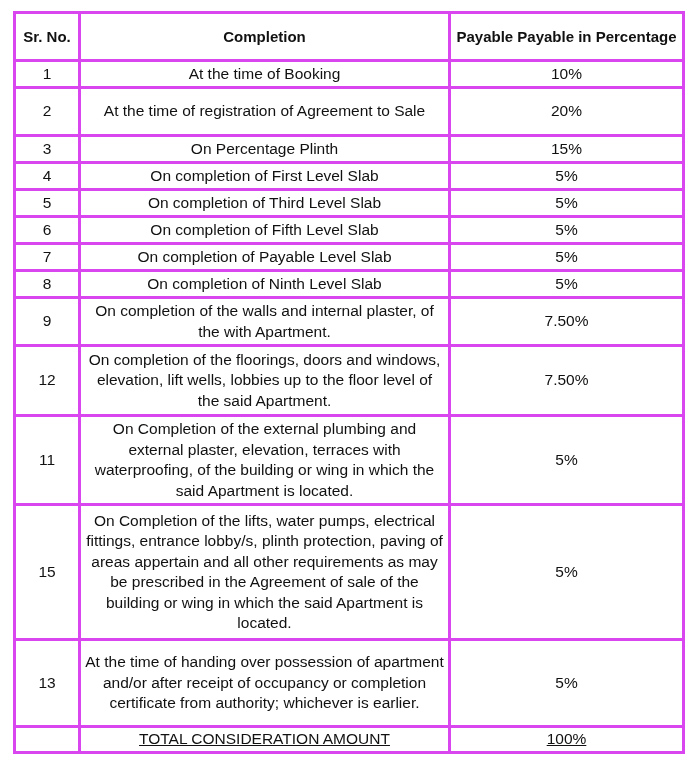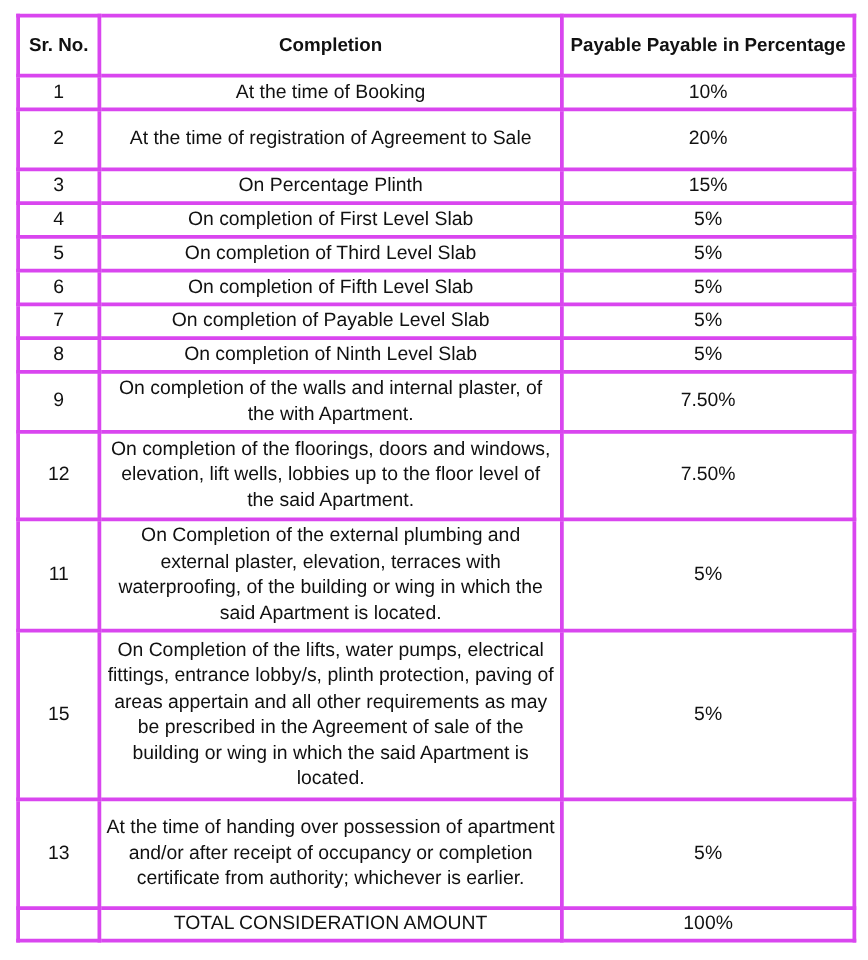--- a/index.html
+++ b/index.html
@@ -43,21 +43,21 @@
 
   tr.h-head { height: 48px; }
   tr.h-1 { height: 27px; }
   tr.h-2 { height: 48px; }
   tr.h-3 { height: 27px; }
   tr.h-9 { height: 48px; }
   tr.h-10 { height: 70px; }
   tr.h-11 { height: 89px; }
   tr.h-12 { height: 135px; }
   tr.h-13 { height: 87px; }
-  tr.h-total { height: 26px; }
+  tr.h-total { height: 26px; text-decoration: underline; }
 
   td.total-label {
     font-weight: bold;
   }
 </style>
 </head>
 <body>
 
 <table class="schedule">
   <colgroup>

